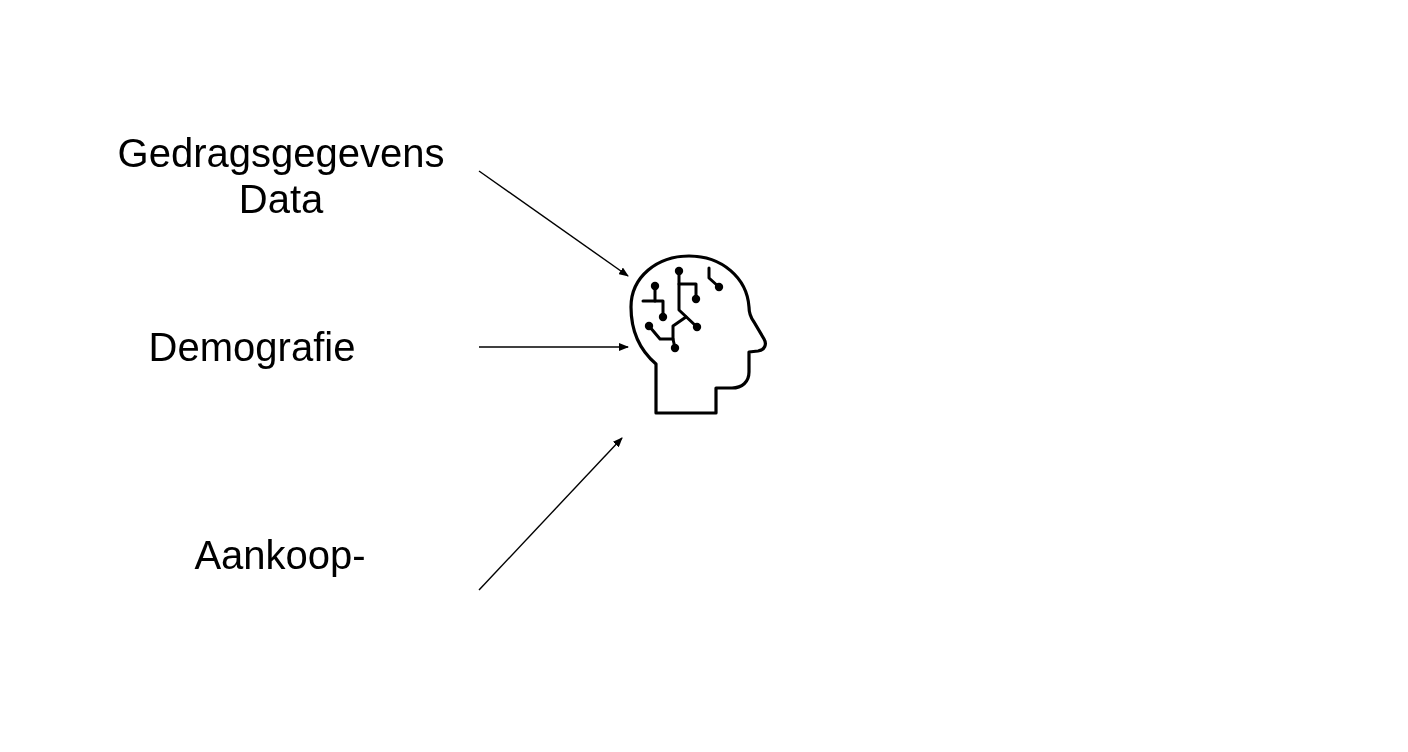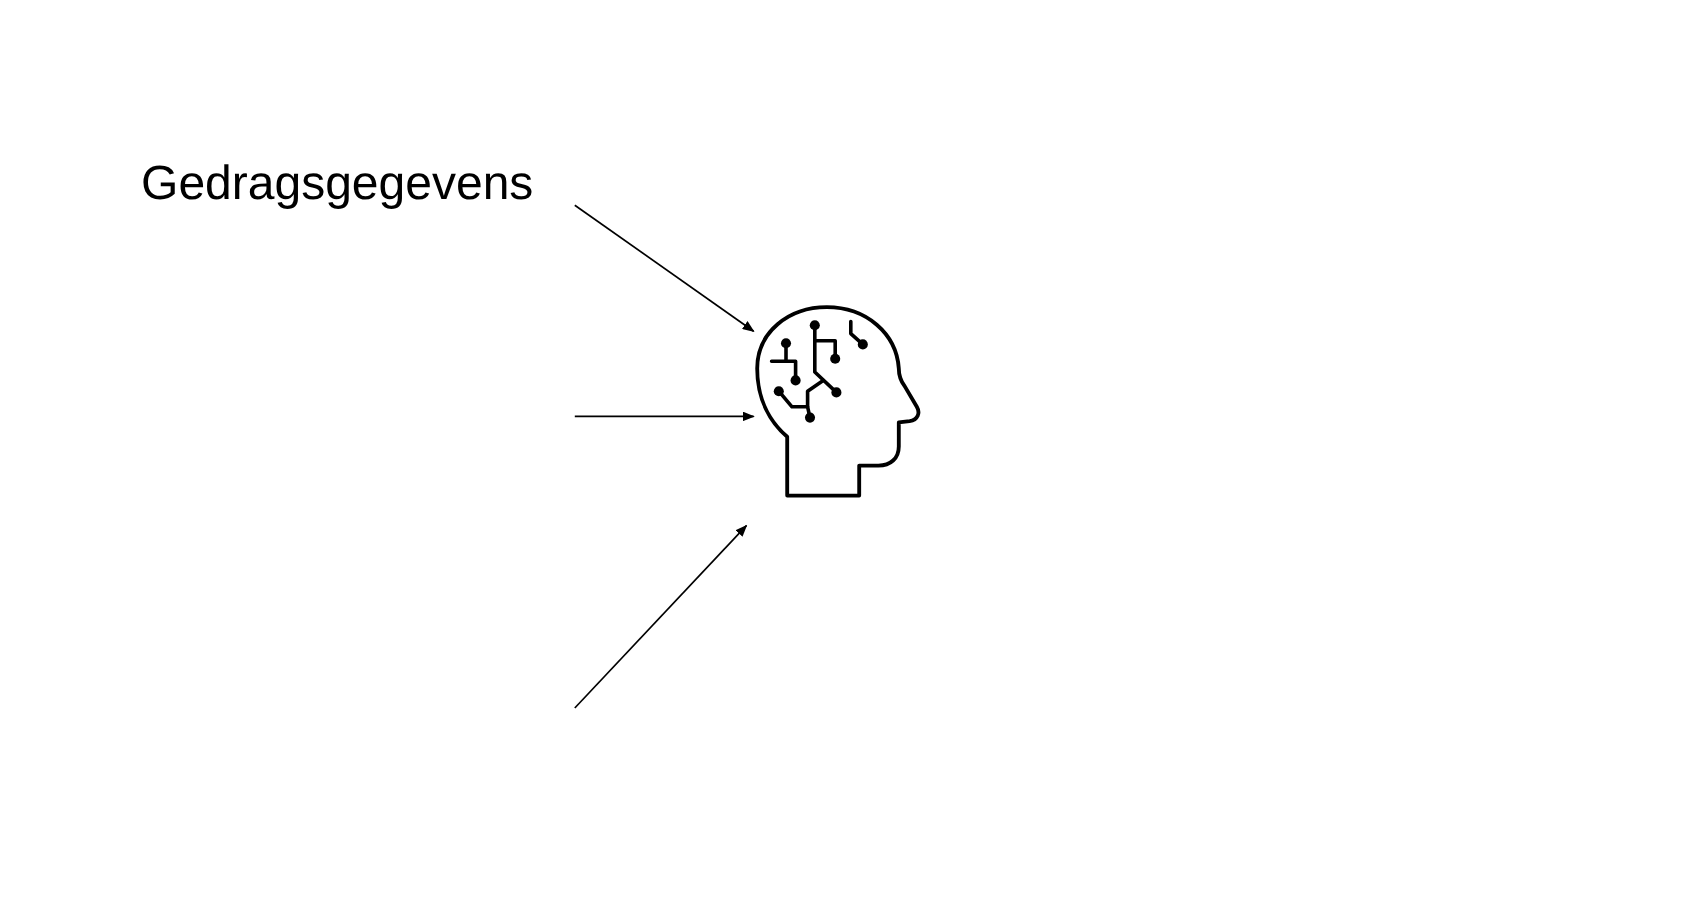--- a/index.html
+++ b/index.html
@@ -94,18 +94,23 @@
         <circle cx="633" cy="326" r="4.2"></circle>
         <circle cx="659" cy="348" r="4.2"></circle>
         <circle cx="703" cy="287" r="4.2"></circle>
       </g>
     </g>
   </svg>
 
   
   <div class="label" id="label-behavior">
     <span>Gedragsgegevens</span>
+    <span>Data</span>
   </div>
 
+  <div class="label" id="label-demographics">
+    <span>Demografie</span>
+  </div>
 
   <div class="label" id="label-purchase">
+    <span>Aankoop-</span>
   </div>
 </div>
 
 </body></html>

